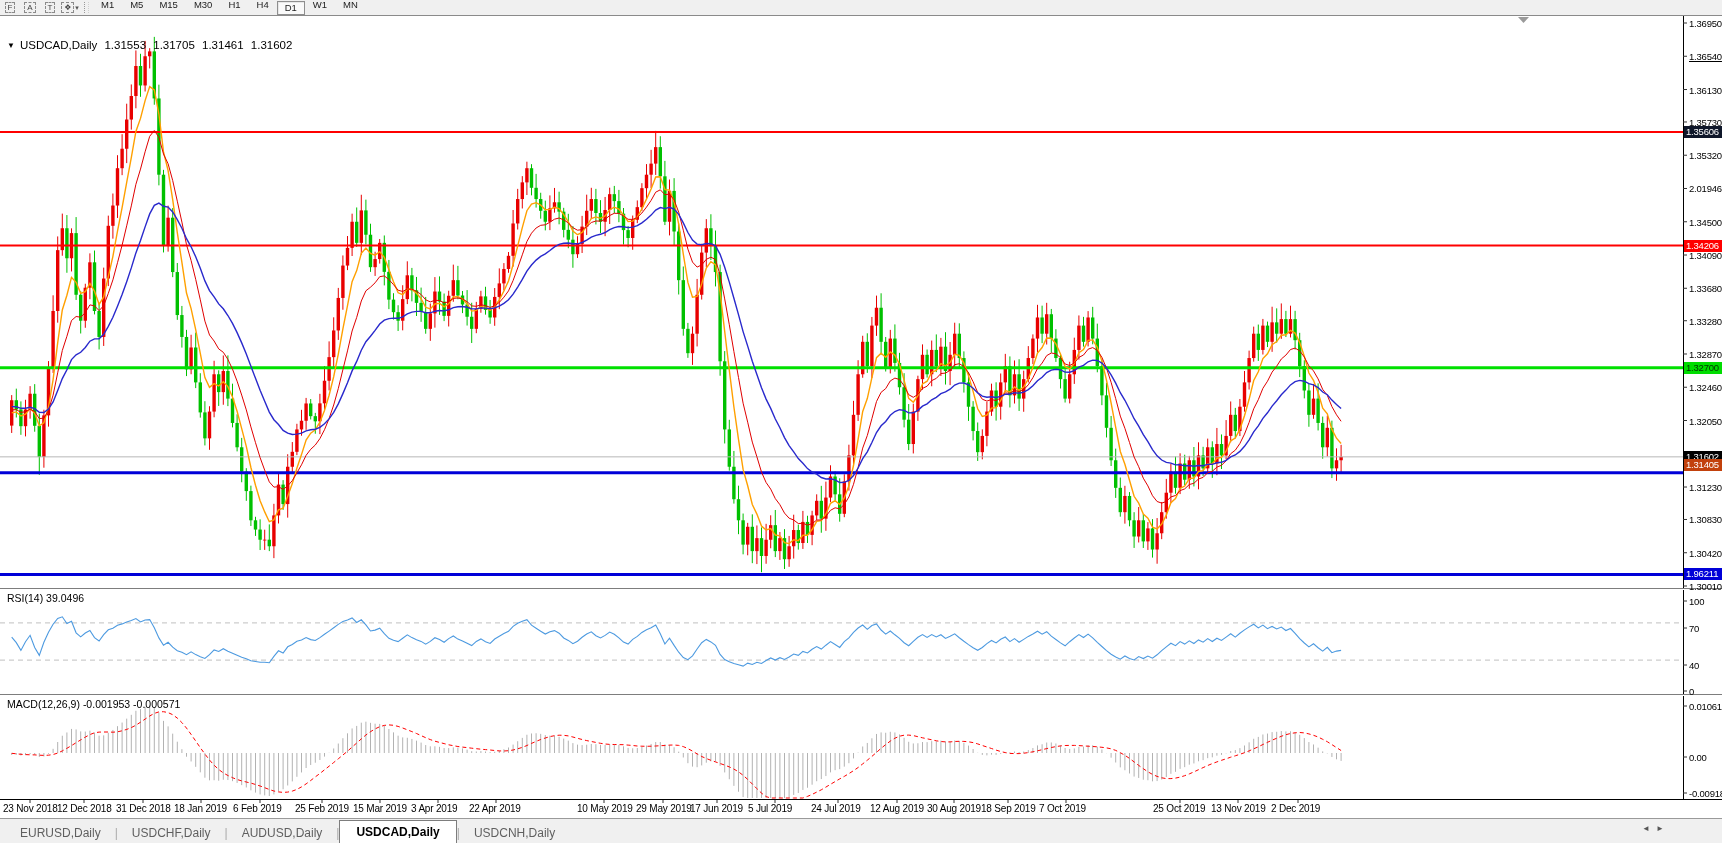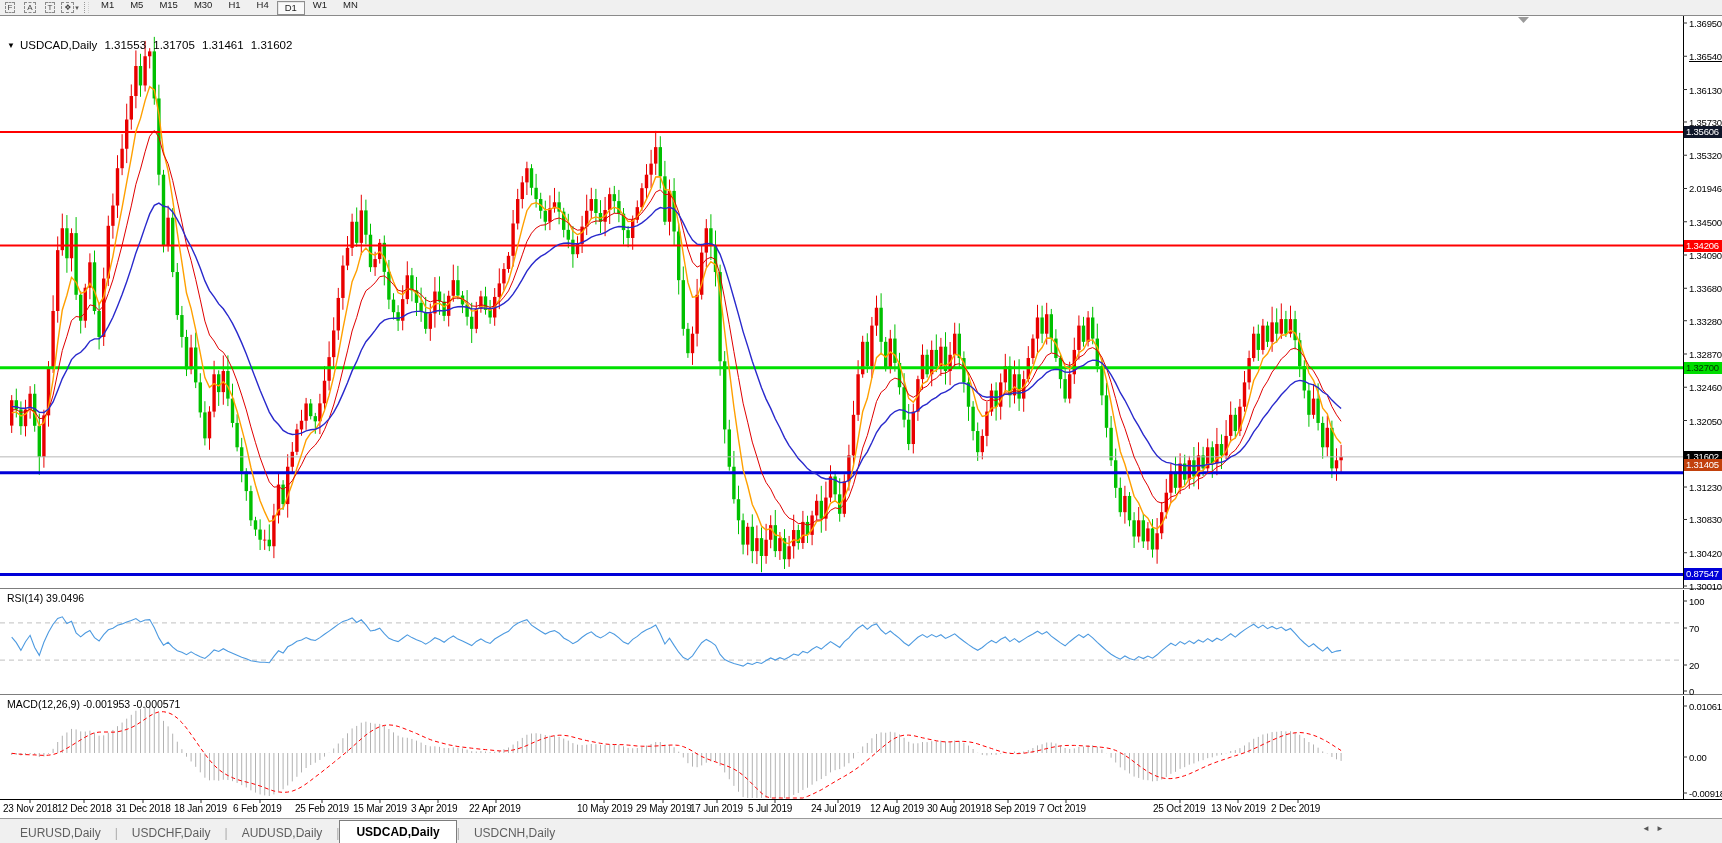--- a/index.html
+++ b/index.html
@@ -1038,31 +1038,31 @@
       <div class="axlabel" style="left: 1689px; top: 315.725px;">1.33280</div>
       <div class="axlabel" style="left: 1689px; top: 348.986px;">1.32870</div>
       <div class="axlabel" style="left: 1689px; top: 382.246px;">1.32460</div>
       <div class="axlabel" style="left: 1689px; top: 415.507px;">1.32050</div>
       <div class="axlabel" style="left: 1689px; top: 482.029px;">1.31230</div>
       <div class="axlabel" style="left: 1689px; top: 514.478px;">1.30830</div>
       <div class="axlabel" style="left: 1689px; top: 547.739px;">1.30420</div>
       <div class="axlabel" style="left: 1689px; top: 581px;">1.30010</div>
       <div class="axlabel" style="left: 1689px; top: 596px;">100</div>
       <div class="axlabel" style="left: 1689px; top: 623px;">70</div>
-      <div class="axlabel" style="left: 1689px; top: 660px;">20</div>
+      <div class="axlabel" style="left: 1689px; top: 660px;">40</div>
       <div class="axlabel" style="left: 1689px; top: 686px;">0</div>
       <div class="axlabel" style="left: 1689px; top: 701px;">0.010615</div>
       <div class="axlabel" style="left: 1689px; top: 752px;">0.00</div>
       <div class="axlabel" style="left: 1689px; top: 788px;">-0.00918</div>
       <div class="badge" style="left: 1684px; top: 126.031px; background: #0f172a; color: rgb(255, 255, 255);">1.35606</div>
       <div class="badge" style="left: 1684px; top: 239.604px; background: rgb(255, 0, 0); color: rgb(255, 255, 255);">1.34206</div>
       <div class="badge" style="left: 1684px; top: 361.777px; background: rgb(0, 221, 0); color: rgb(0, 51, 0);">1.32700</div>
       <div class="badge" style="left: 1684px; top: 450.851px; background: rgb(0, 0, 0); color: rgb(255, 255, 255);">1.31602</div>
       <div class="badge" style="left: 1684px; top: 459px; background: #c2410c; color: rgb(255, 255, 255);">1.31405</div>
-      <div class="badge" style="left: 1684px; top: 568.48px; background: rgb(0, 0, 216); color: rgb(255, 255, 255);">0.87547</div>
+      <div class="badge" style="left: 1684px; top: 568.48px; background: rgb(0, 0, 216); color: rgb(255, 255, 255);">1.96211</div>
       <div class="datelabel" style="left: 3px; top: 803px;">23 Nov 2018</div>
       <div class="datelabel" style="left: 57px; top: 803px;">12 Dec 2018</div>
       <div class="datelabel" style="left: 116px; top: 803px;">31 Dec 2018</div>
       <div class="datelabel" style="left: 174px; top: 803px;">18 Jan 2019</div>
       <div class="datelabel" style="left: 233px; top: 803px;">6 Feb 2019</div>
       <div class="datelabel" style="left: 295px; top: 803px;">25 Feb 2019</div>
       <div class="datelabel" style="left: 353px; top: 803px;">15 Mar 2019</div>
       <div class="datelabel" style="left: 411px; top: 803px;">3 Apr 2019</div>
       <div class="datelabel" style="left: 469px; top: 803px;">22 Apr 2019</div>
       <div class="datelabel" style="left: 577px; top: 803px;">10 May 2019</div>

